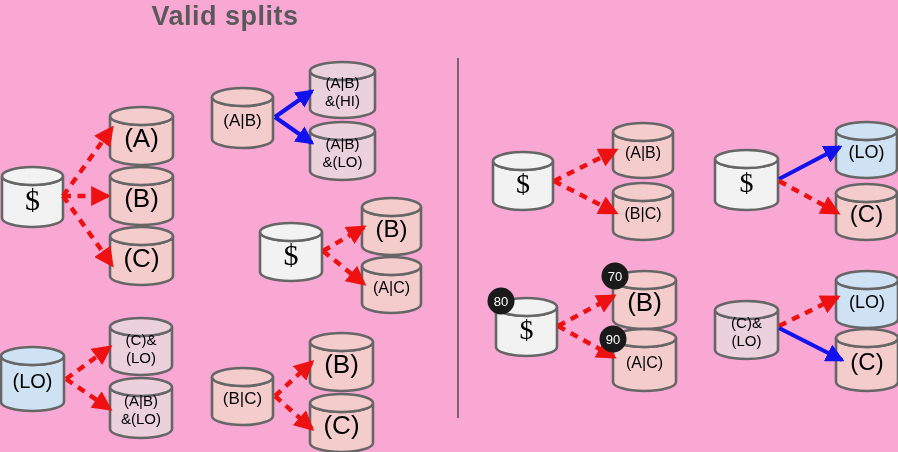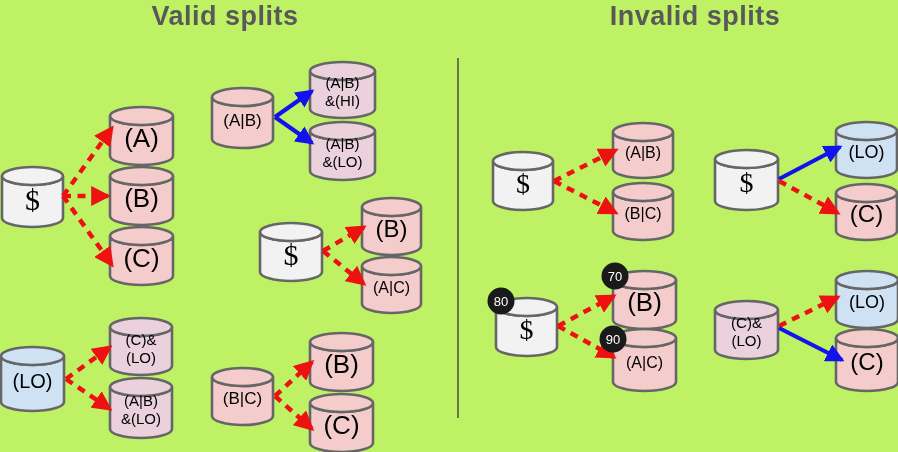--- a/index.html
+++ b/index.html
@@ -1,17 +1,17 @@
 <!DOCTYPE html>
 <html><head>
 <meta charset="utf-8">
 <style>
   html,body{margin:0;padding:0;background:#000;}
   .canvas{
-    position:relative;width:898px;height:452px;background:#bef264;
+    position:relative;width:898px;height:452px;background:#f9a8d4;
     overflow:hidden;font-family:"Liberation Sans",sans-serif;
   }
   .title{
     position:absolute;top:1px;font-weight:700;font-size:27px;
     letter-spacing:0.5px;text-align:center;
   }
   .title.left{left:0;width:450px;}
   .title.right{left:496px;width:398px;}
   svg.diagram{position:absolute;left:0;top:0;width:898px;height:452px;}
   .cyl-body,.cyl-top{stroke-width:2.6px;}
@@ -22,21 +22,20 @@
   .edge.blue{stroke-width:4.2px;}
   .edge.dashed{stroke-dasharray:8 6.5;}
   .badge-text{fill:#ffffff;font-size:13px;font-family:"Liberation Sans",sans-serif;}
   .divider{stroke-width:1.5px;}
 </style>
 </head>
 <body>
 
 <div class="canvas">
   <div class="title left" style="color: rgb(89, 89, 89);">Valid splits</div>
-  <div class="title right" style="color: rgb(89, 89, 89);">Invalid splits</div>
 
   <svg class="diagram" id="diagram" viewBox="0 0 898 452" xmlns="http://www.w3.org/2000/svg">
     <defs>
       <marker id="arrow-red" viewBox="0 0 10 10" refX="8.5" refY="5" markerWidth="4.4" markerHeight="4.4" orient="auto-start-reverse">
         <path d="M0 0 L10 5 L0 10 Z" fill="#ee1111"></path>
       </marker>
       <marker id="arrow-blue" viewBox="0 0 10 10" refX="8.5" refY="5" markerWidth="4.4" markerHeight="4.4" orient="auto-start-reverse">
         <path d="M0 0 L10 5 L0 10 Z" fill="#1212ee"></path>
       </marker>
     </defs>

